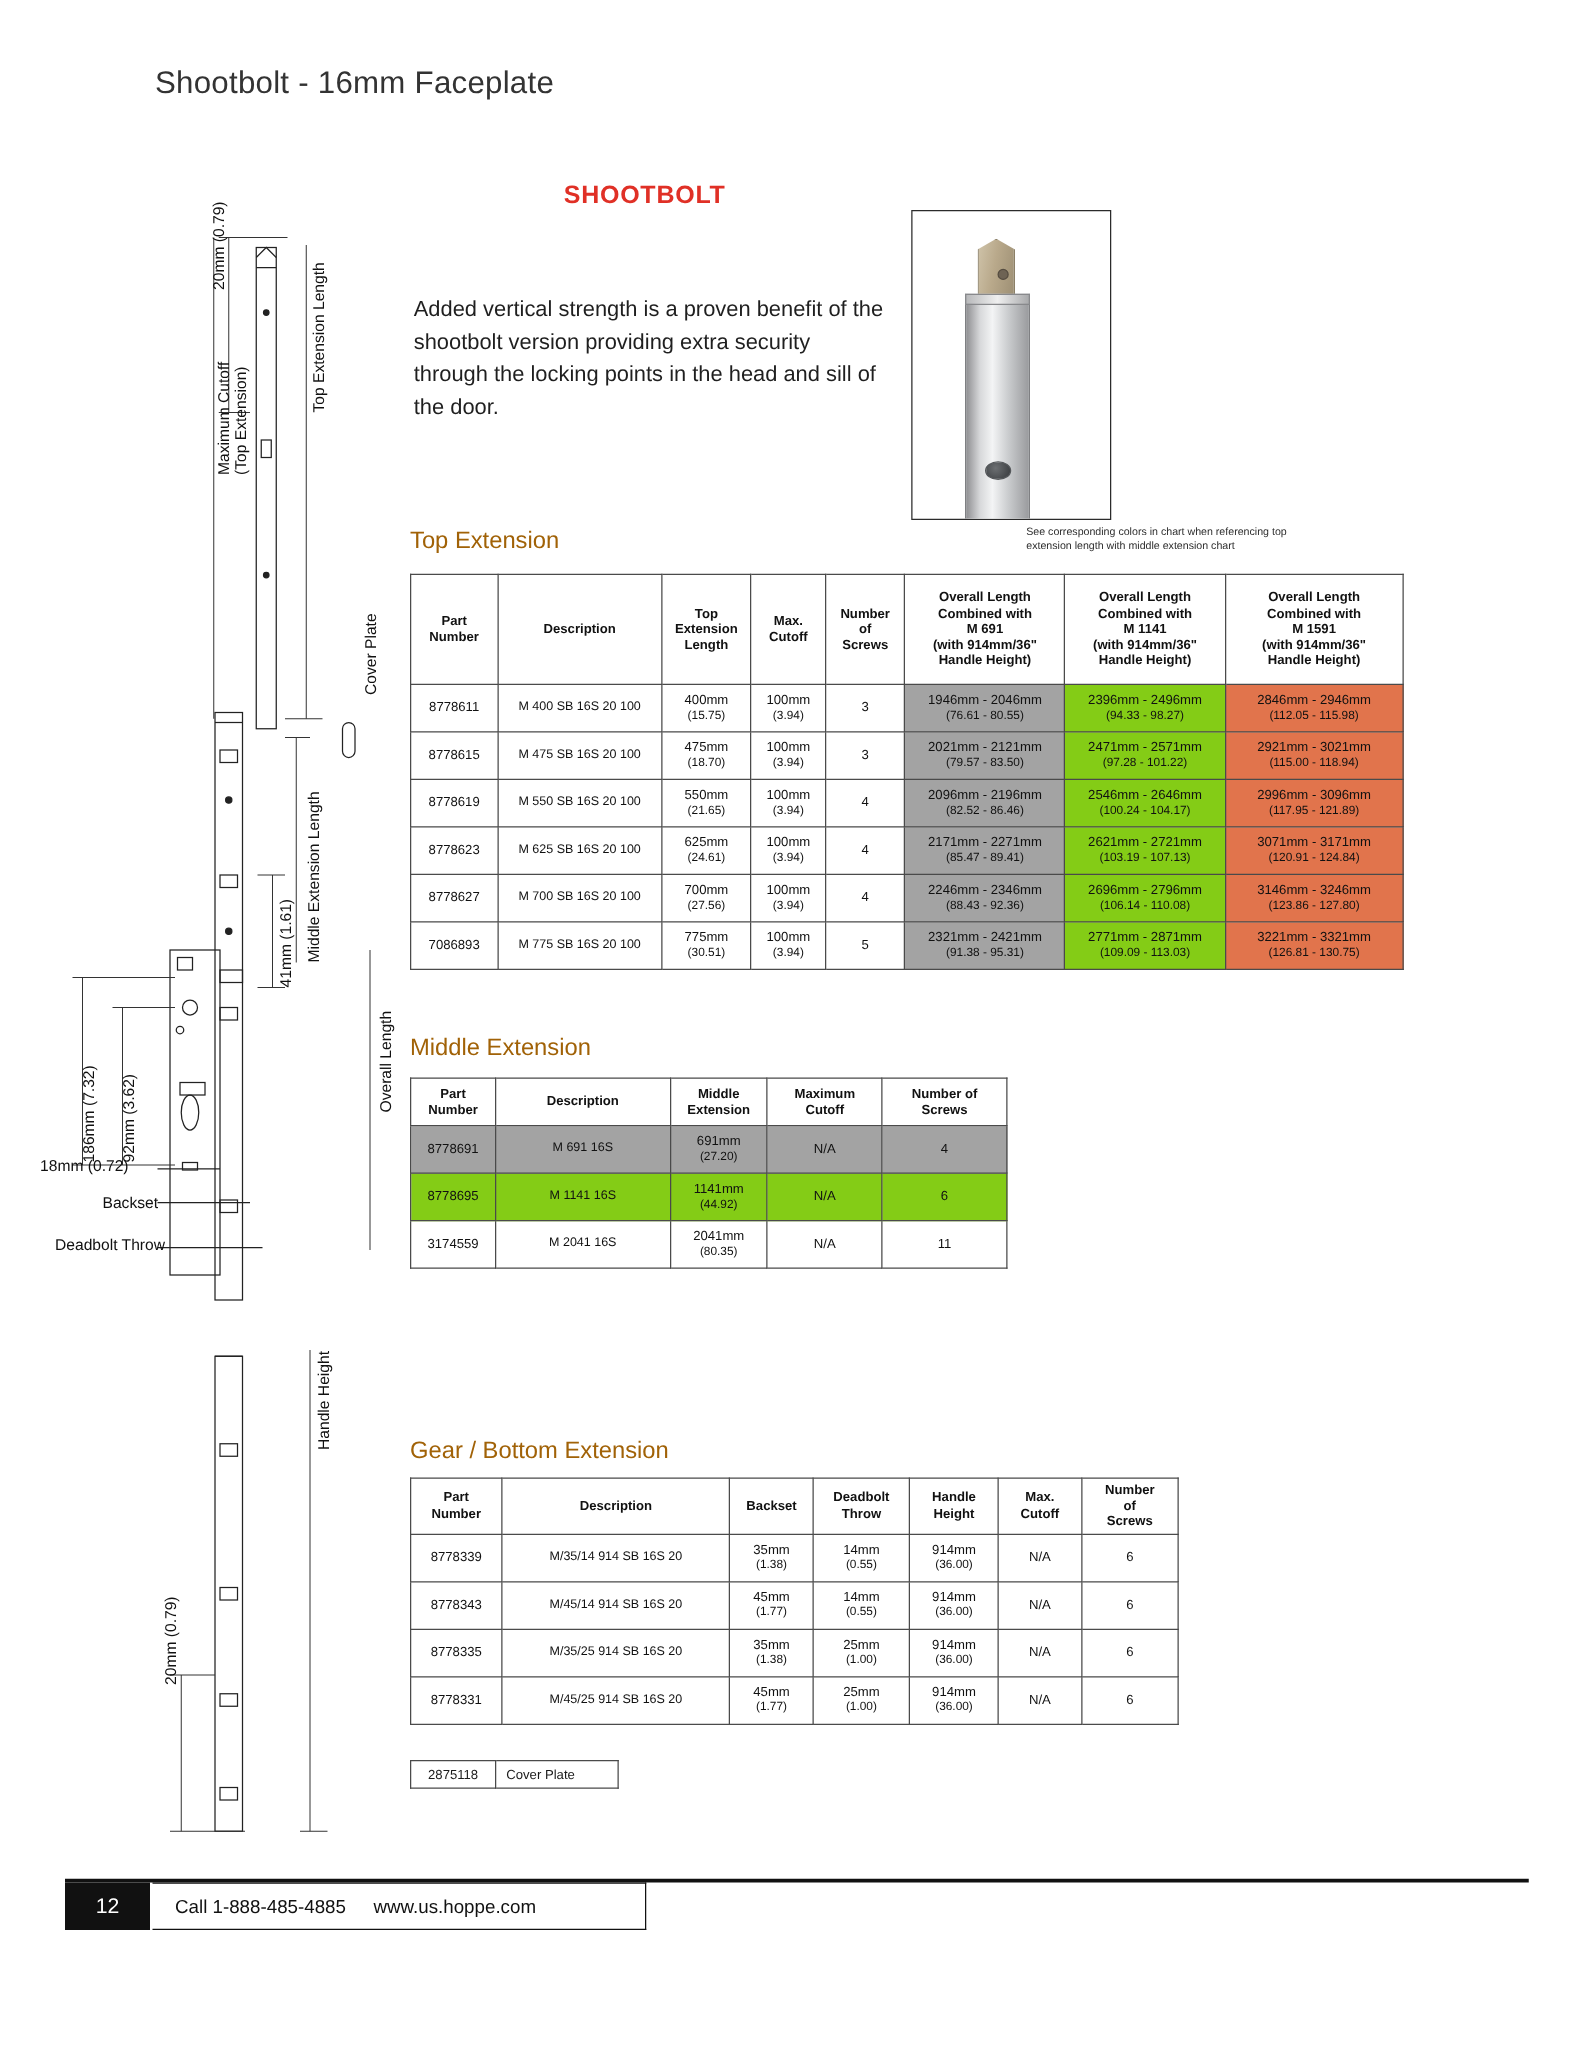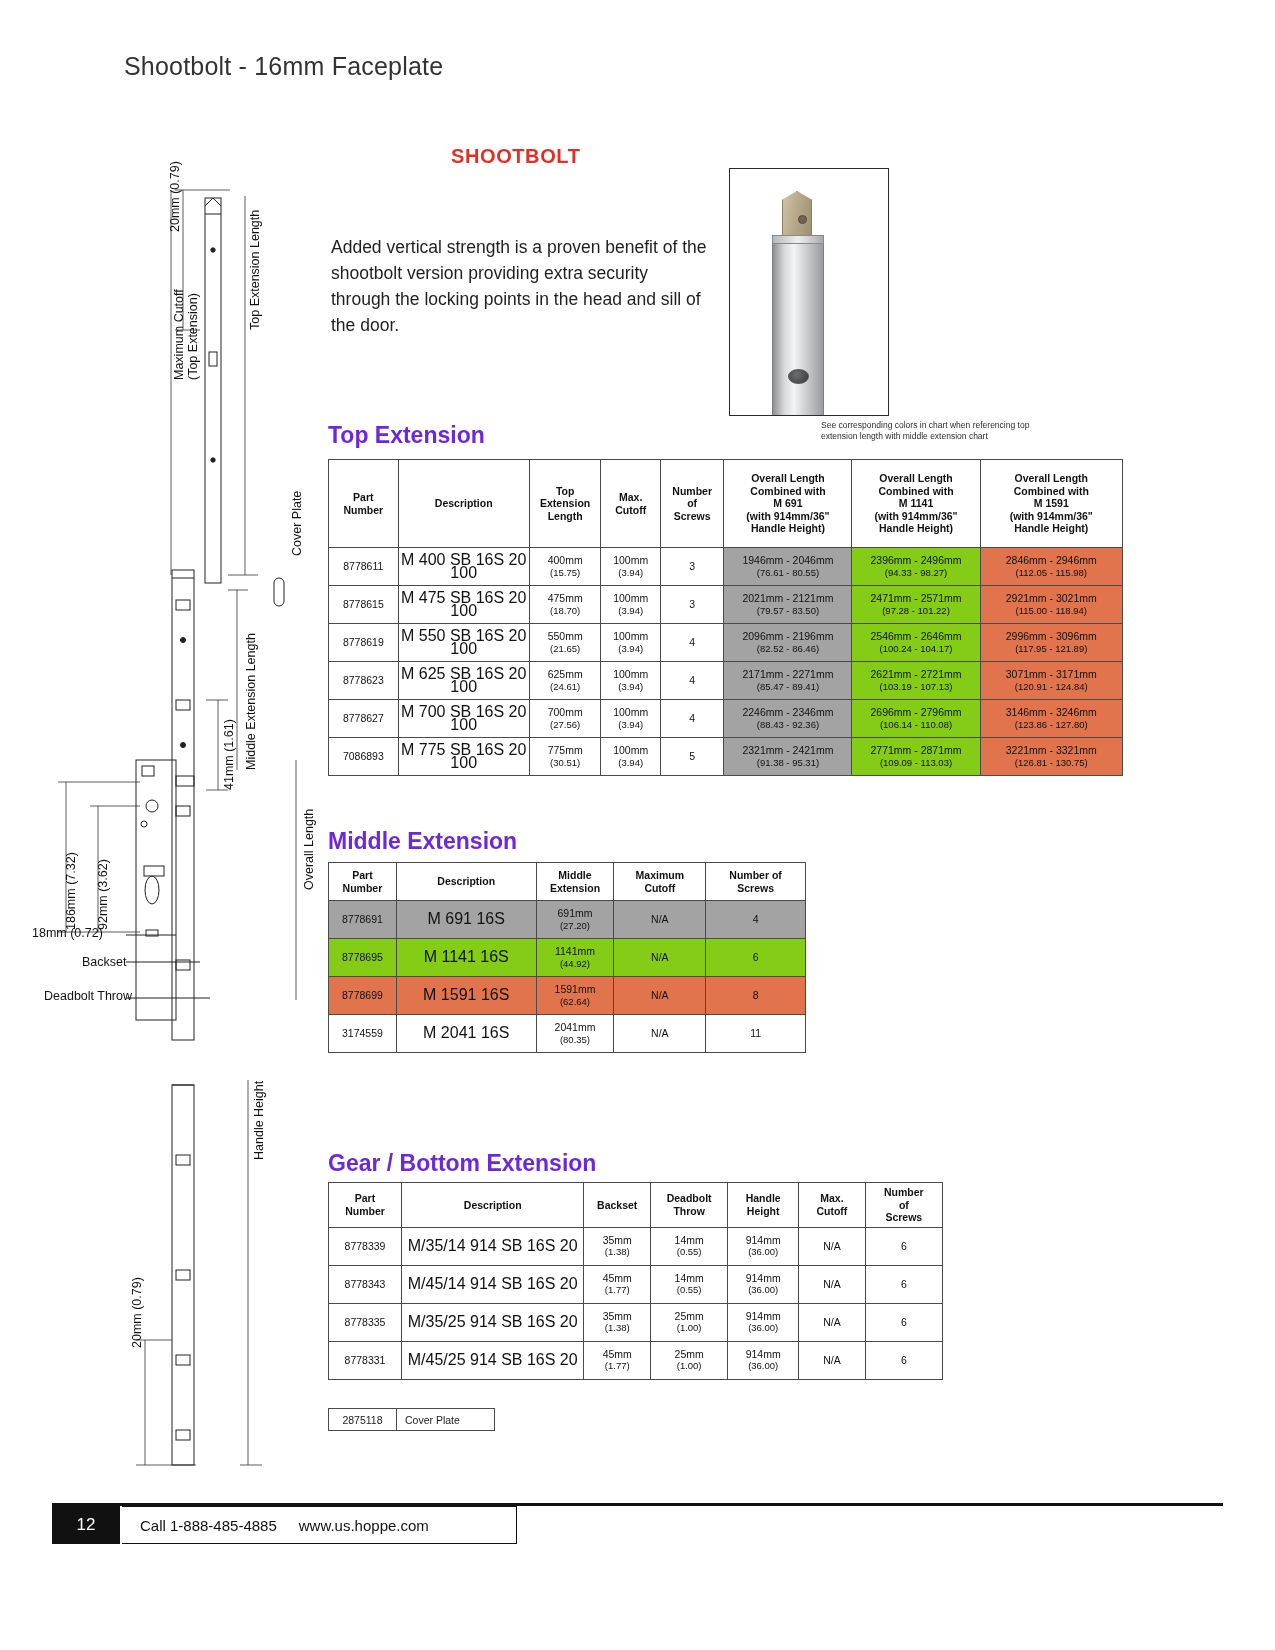--- a/index.html
+++ b/index.html
@@ -112,23 +112,23 @@
     top: 420px;
     width: 240px;
     font-size: 8.5px;
     line-height: 11px;
     color: #2d2d2d;
   }
 
   
   .tbl-heading {
     position: absolute;
-    font-size: 23px;
-    font-weight: bold;
-    color: #6d28d9;
+    font-size: 19px;
+    font-weight: normal;
+    color: #a16207;
   }
   #h-top-ext   { left: 328px; top: 422px; }
   #h-mid-ext   { left: 328px; top: 828px; }
   #h-gear-ext  { left: 328px; top: 1150px; }
 
   
   table.data {
     position: absolute;
     border-collapse: collapse;
     font-size: 10.5px;
@@ -139,21 +139,21 @@
     border: 1px solid #4a4a4a;
     text-align: center;
     vertical-align: middle;
     padding: 3px 2px;
     line-height: 12.5px;
   }
   table.data th {
     font-weight: bold;
     font-size: 10.5px;
   }
-  table.data td.desc { font-size: 16px; }
+  table.data td.desc { font-size: 10px; }
   .sub { font-size: 9.5px; display: block; }
 
   
   #top-ext-table { left: 328px; top: 459px; width: 795px; }
   #top-ext-table td { height: 38px; }
   #top-ext-table th { height: 88px; padding: 2px 4px; }
 
   
   .c691  { background: #a3a3a3; }
   .c1141 { background: #84cc16; }
@@ -603,30 +603,20 @@
     <tr class="c1141">
       <td>8778695</td>
       <td class="desc">M 1141 16S</td>
       <td>
         <span>1141mm</span>
         <span class="sub">(44.92)</span>
       </td>
       <td>N/A</td>
       <td>6</td>
     </tr>
-    <tr class="c1591">
-      <td>8778699</td>
-      <td class="desc">M 1591 16S</td>
-      <td>
-        <span>1591mm</span>
-        <span class="sub">(62.64)</span>
-      </td>
-      <td>N/A</td>
-      <td>8</td>
-    </tr>
     <tr>
       <td>3174559</td>
       <td class="desc">M 2041 16S</td>
       <td>
         <span>2041mm</span>
         <span class="sub">(80.35)</span>
       </td>
       <td>N/A</td>
       <td>11</td>
     </tr>

